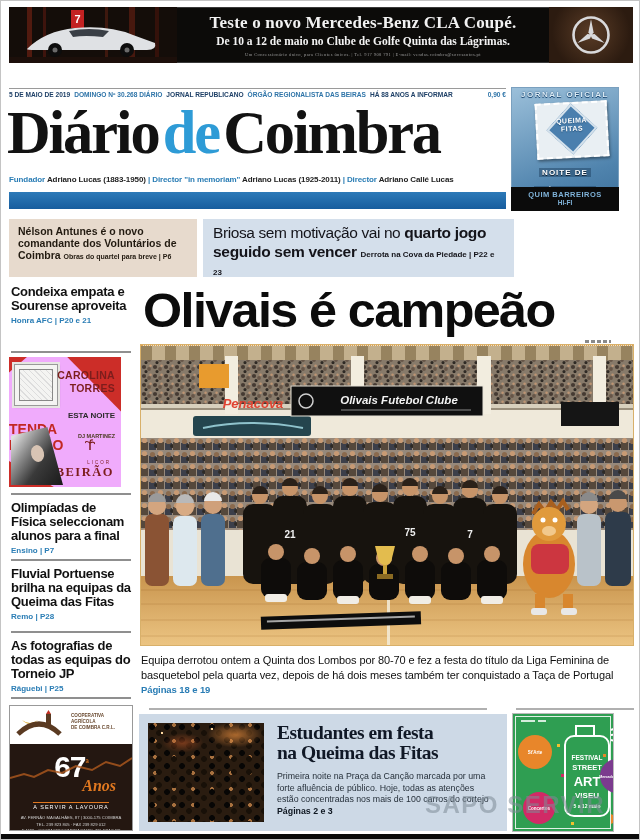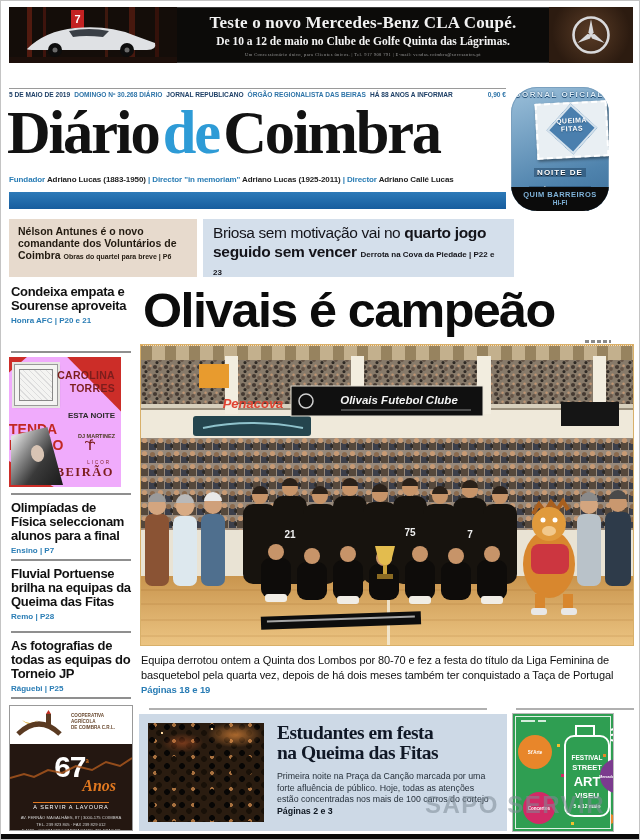--- a/index.html
+++ b/index.html
@@ -20,21 +20,21 @@
   .dateline{left:8px;top:87px;width:497px;height:12px;border-top:1px solid #9a9a9a;padding-top:2px;display:flex;gap:4px;font-size:6.6px;font-weight:bold;color:#2e74a8;align-items:baseline;white-space:nowrap;}
   .dl-dark{color:#1d3f66;}
   .price{margin-left:auto;}
   .mast-title{left:6px;top:96px;width:500px;font-family:"Liberation Serif",serif;font-weight:bold;font-size:55px;letter-spacing:-2px;color:#121212;white-space:nowrap;transform:scale(1.1,1.12);transform-origin:0 0;}
   .mast-title .de{color:#2e9bd6;padding:0 4px;}
   .founders{left:8px;top:174px;width:497px;font-size:8px;font-weight:bold;color:#222;white-space:nowrap;letter-spacing:-.1px;}
   .fl{color:#2a7db5;}
   .bluebar{left:8px;top:191px;width:497px;height:17px;background:linear-gradient(#2d7ab8,#175d9e);}
 
   
-  .official{left:510px;top:86px;width:98px;height:124px;background:linear-gradient(160deg,#9cc0da,#4f83ad 70%,#3c6f9a);box-shadow:inset 0 0 0 1px #7aa0bf;text-align:center;overflow:hidden;border-radius:26px;}
+  .official{left:510px;top:86px;width:108px;height:124px;background:linear-gradient(160deg,#9cc0da,#4f83ad 70%,#3c6f9a);box-shadow:inset 0 0 0 1px #7aa0bf;text-align:center;overflow:hidden;}
   .off-h{margin-top:3px;font-size:8px;font-weight:bold;color:#dcebf5;letter-spacing:1.5px;text-shadow:0 1px 0 #1d4a74,0 0 2px #1d4a74;}
   .stamp{position:absolute;left:25px;top:15px;width:72px;height:56px;background:#e9eff3;border:2px dashed #fff;transform:rotate(-3deg);box-shadow:1px 2px 3px rgba(0,0,0,.4);}
   .stamp-diamond{position:absolute;left:16px;top:7px;width:36px;height:36px;background:#4a7fae;transform:rotate(45deg);box-shadow:inset 0 0 0 2px #d5e2ec;}
   .stamp-t{position:relative;z-index:2;font-size:7px;font-weight:bold;color:#fff;text-shadow:0 1px 1px #2c577e;margin-top:13px;letter-spacing:.5px;line-height:1.15;}
   .off-lines{position:absolute;left:0;right:0;top:74px;}
   .off-line{display:inline-block;background:rgba(18,48,78,.4);color:#fff;font-weight:bold;font-size:8px;letter-spacing:1px;padding:0 3px;margin-top:1px;text-shadow:0 1px 0 #123;}
   .off-footer{position:absolute;left:0;right:0;bottom:0;height:24px;background:#0b0b0b;color:#7fb2d8;font-weight:bold;padding-top:3px;}
   .off-f1{font-size:7.5px;letter-spacing:.5px;}
   .off-f2{font-size:6.5px;}
 

